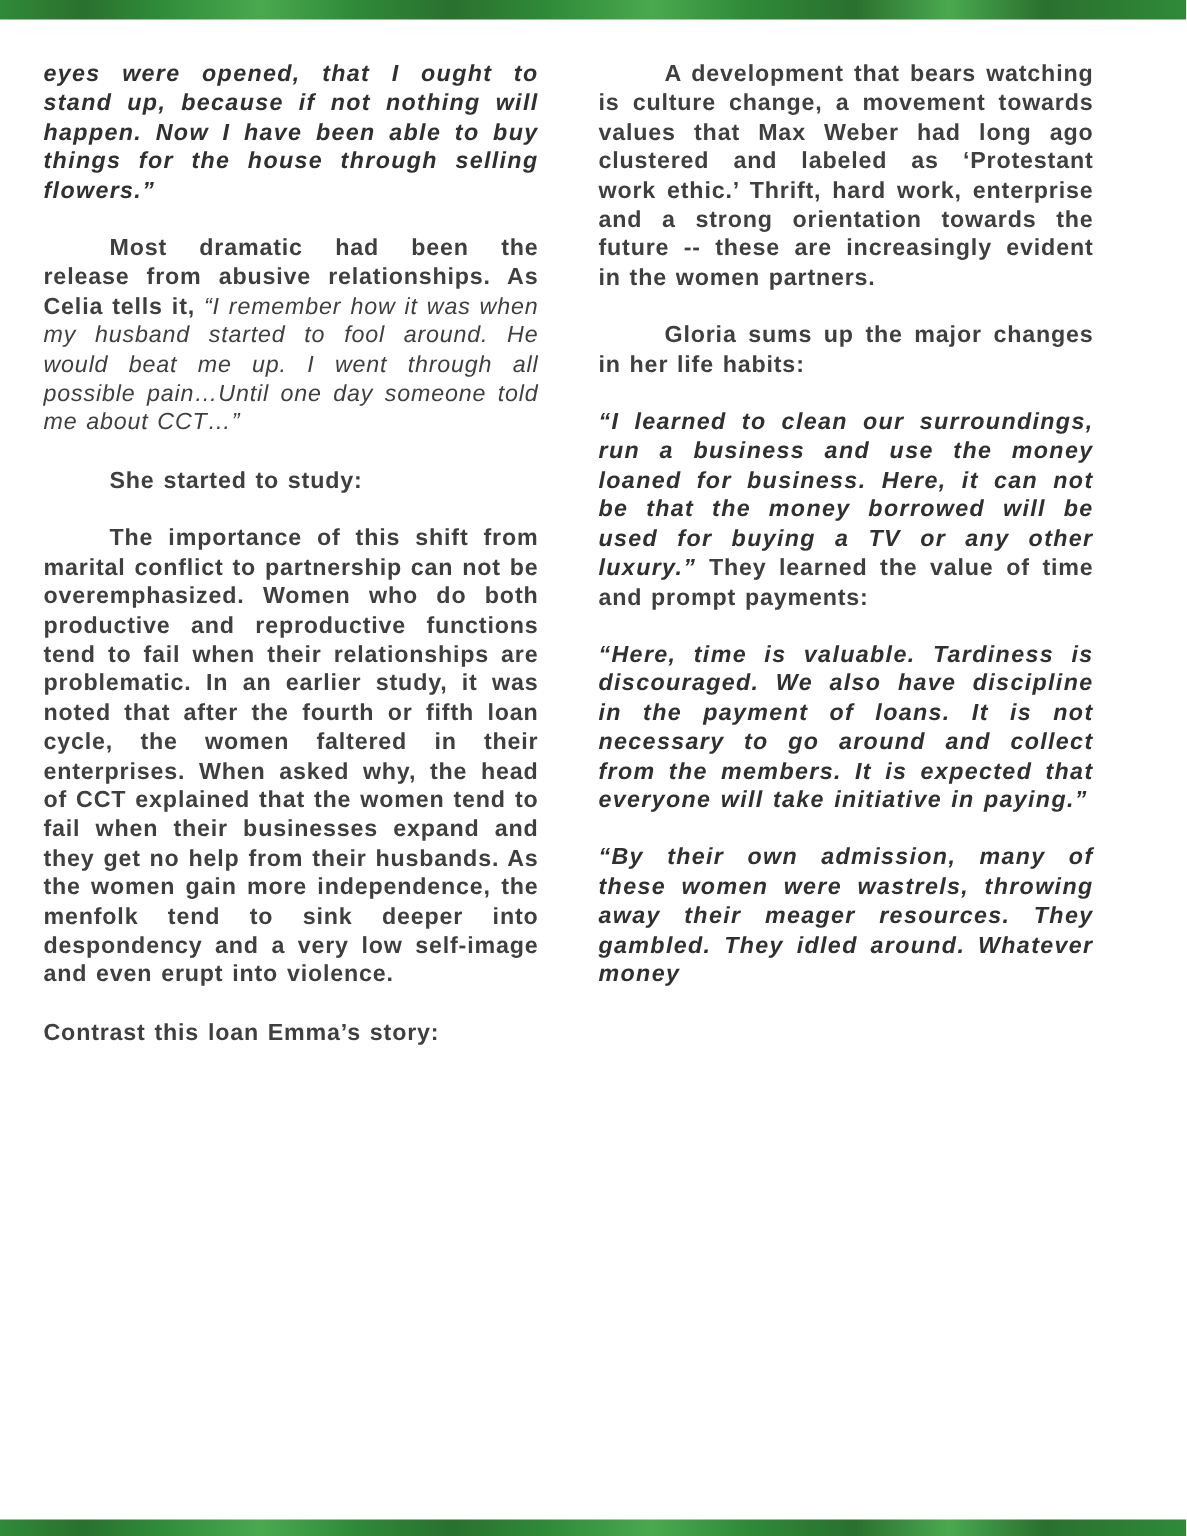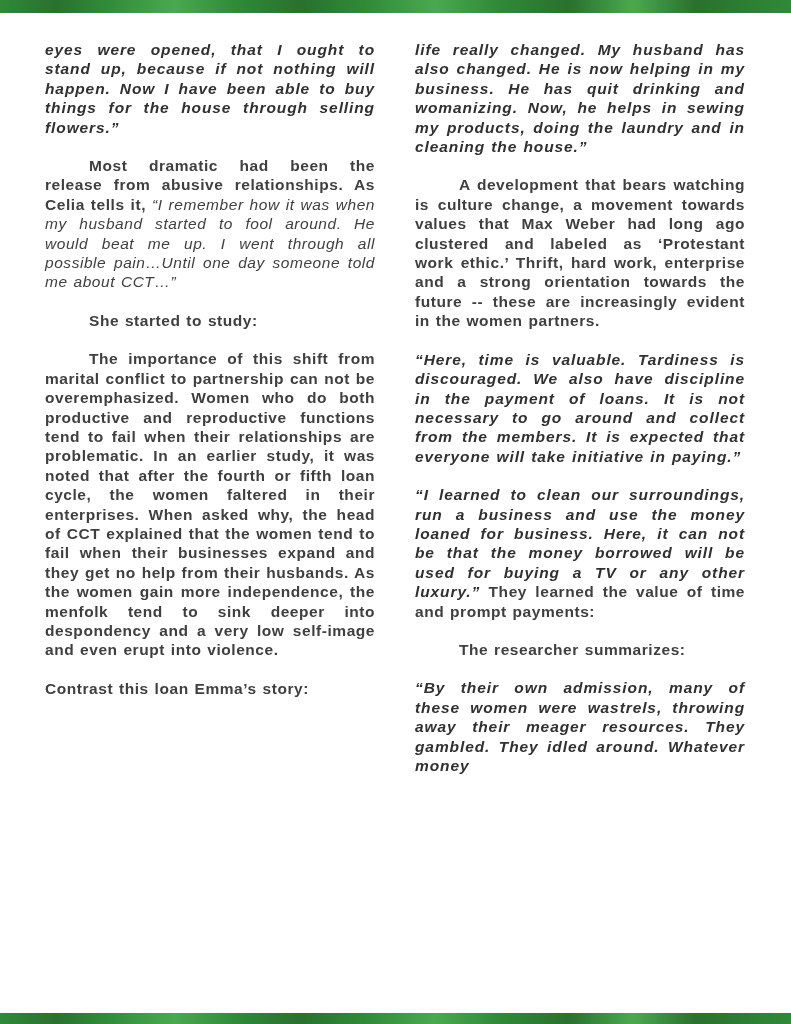--- a/index.html
+++ b/index.html
@@ -27,21 +27,21 @@
         var(--g-mid) 46%, var(--g-light) 55%, var(--g-mid) 63%,
         var(--g-dark) 72%, var(--g-light) 80%, var(--g-dark) 88%,
         var(--g-mid) 100%);
   }
   .band-top { top: 0; height: 13px; }
   .band-bottom { bottom: 0; height: 11px; }
 
   .content {
     position: absolute;
     top: 40px;
-    left: 45px;
+    left: 29px;
     width: 700px;
     display: flex;
     gap: 40px;
   }
   .col {
     width: 330px;
   }
   .col p {
     margin: 0 0 19px 0;
     font-size: 15.5px;
@@ -70,23 +70,22 @@
 
   <main class="content">
     <div class="col" id="col-left">
         <p><span class="seg-bi">eyes were opened, that I ought to stand up, because if not nothing will happen. Now I have been able to buy things for the house through selling flowers.”</span></p>
         <p class="indent"><span class="seg-normal">Most dramatic had been the release from abusive relationships. As Celia tells it, </span><span class="seg-italic">“I remember how it was when my husband started to fool around. He would beat me up. I went through all possible pain…Until one day someone told me about CCT…”</span></p>
         <p class="indent"><span class="seg-normal">She started to study:</span></p>
         <p class="indent"><span class="seg-normal">The importance of this shift from marital conflict to partnership can not be overemphasized. Women who do both productive and reproductive functions tend to fail when their relationships are problematic. In an earlier study, it was noted that after the fourth or fifth loan cycle, the women faltered in their enterprises. When asked why, the head of CCT explained that the women tend to fail when their businesses expand and they get no help from their husbands. As the women gain more independence, the menfolk tend to sink deeper into despondency and a very low self-image and even erupt into violence.</span></p>
         <p><span class="seg-normal">Contrast this loan Emma’s story:</span></p>
       </div>
     <div class="col" id="col-right">
-        <p><span class="seg-bi">life really changed. My husband has also changed. He is now helping in my business. He has quit drinking and womanizing. Now, he helps in sewing my products, doing the laundry and in cleaning the house.”</span></p>
         <p class="indent"><span class="seg-normal">A development that bears watching is culture change, a movement towards values that Max Weber had long ago clustered and labeled as ‘Protestant work ethic.’ Thrift, hard work, enterprise and a strong orientation towards the future -- these are increasingly evident in the women partners.</span></p>
+        <p class="indent"><span class="seg-normal">Gloria sums up the major changes in her life habits:</span></p>
+        <p><span class="seg-bi">“I learned to clean our surroundings, run a business and use the money loaned for business. Here, it can not be that the money borrowed will be used for buying a TV or any other luxury.”</span><span class="seg-normal"> They learned the value of time and prompt payments:</span></p>
         <p><span class="seg-bi">“Here, time is valuable. Tardiness is discouraged. We also have discipline in the payment of loans. It is not necessary to go around and collect from the members. It is expected that everyone will take initiative in paying.”</span></p>
-        <p><span class="seg-bi">“I learned to clean our surroundings, run a business and use the money loaned for business. Here, it can not be that the money borrowed will be used for buying a TV or any other luxury.”</span><span class="seg-normal"> They learned the value of time and prompt payments:</span></p>
-        <p class="indent"><span class="seg-normal">The researcher summarizes:</span></p>
         <p><span class="seg-bi">“By their own admission, many of these women were wastrels, throwing away their meager resources. They gambled. They idled around. Whatever money</span></p>
       </div>
   </main>
 
   <div class="band band-bottom"></div>
 </div>
 
 </body></html>

